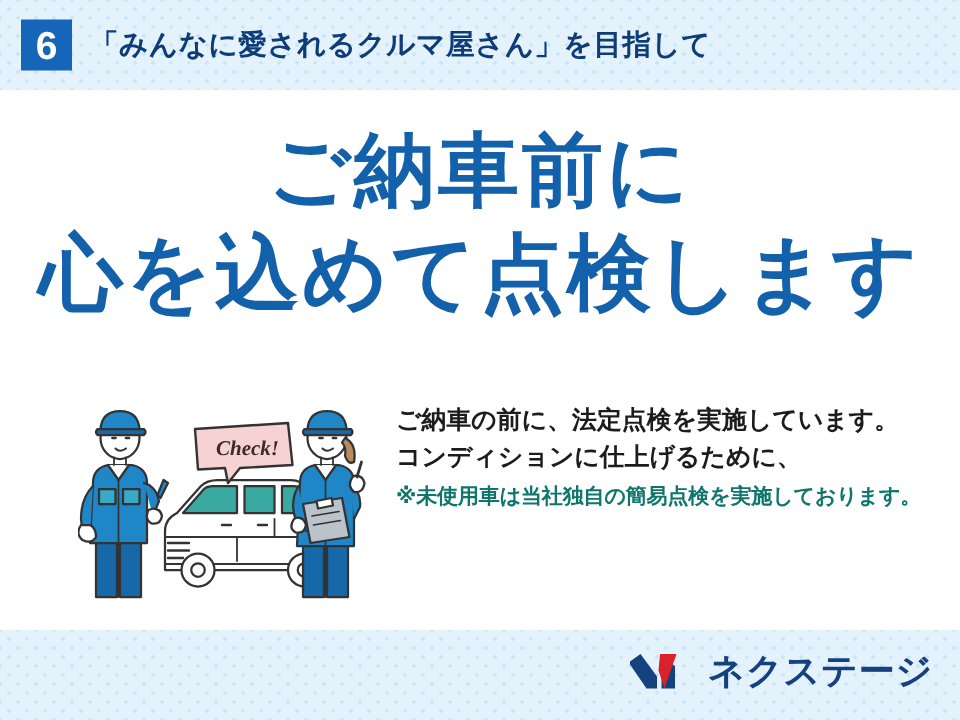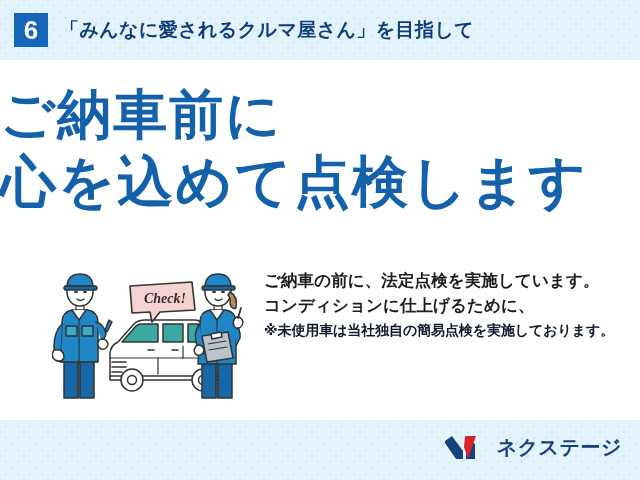--- a/index.html
+++ b/index.html
@@ -69,20 +69,21 @@
     height: 360px;
     background: #ffffff;
   }
 
   
   .headline {
     position: absolute;
     left: 0;
     top: 22px;
     width: 640px;
+    text-align: center;
     color: #1461ab;
     font-weight: bold;
     line-height: 1.22;
     letter-spacing: 2px;
   }
   .headline-line {
     font-size: 54px;
     display: block;
     white-space: nowrap;
   }
@@ -123,21 +124,21 @@
   .body-line {
     font-size: 16.5px;
     color: #1c1c1c;
     font-weight: bold;
     line-height: 1.52;
     white-space: nowrap;
     letter-spacing: 0.1px;
   }
   .body-note {
     font-size: 14px;
-    color: #0f172a;
+    color: #0f766e;
     font-weight: bold;
     line-height: 1.5;
     white-space: nowrap;
     margin-top: 2px;
     letter-spacing: -0.1px;
   }
 
   
   .footer {
     position: absolute;
@@ -154,21 +155,21 @@
     align-items: center;
     height: 30px;
   }
   .brand-mark {
     width: 34px;
     height: 25px;
     flex: 0 0 auto;
   }
   .brand-name {
     margin-left: 19px;
-    font-size: 20px;
+    font-size: 24px;
     font-weight: bold;
     color: #16417f;
     letter-spacing: 0.5px;
     white-space: nowrap;
   }
 </style>
 </head>
 <body>
 
 <div class="ad-root">

